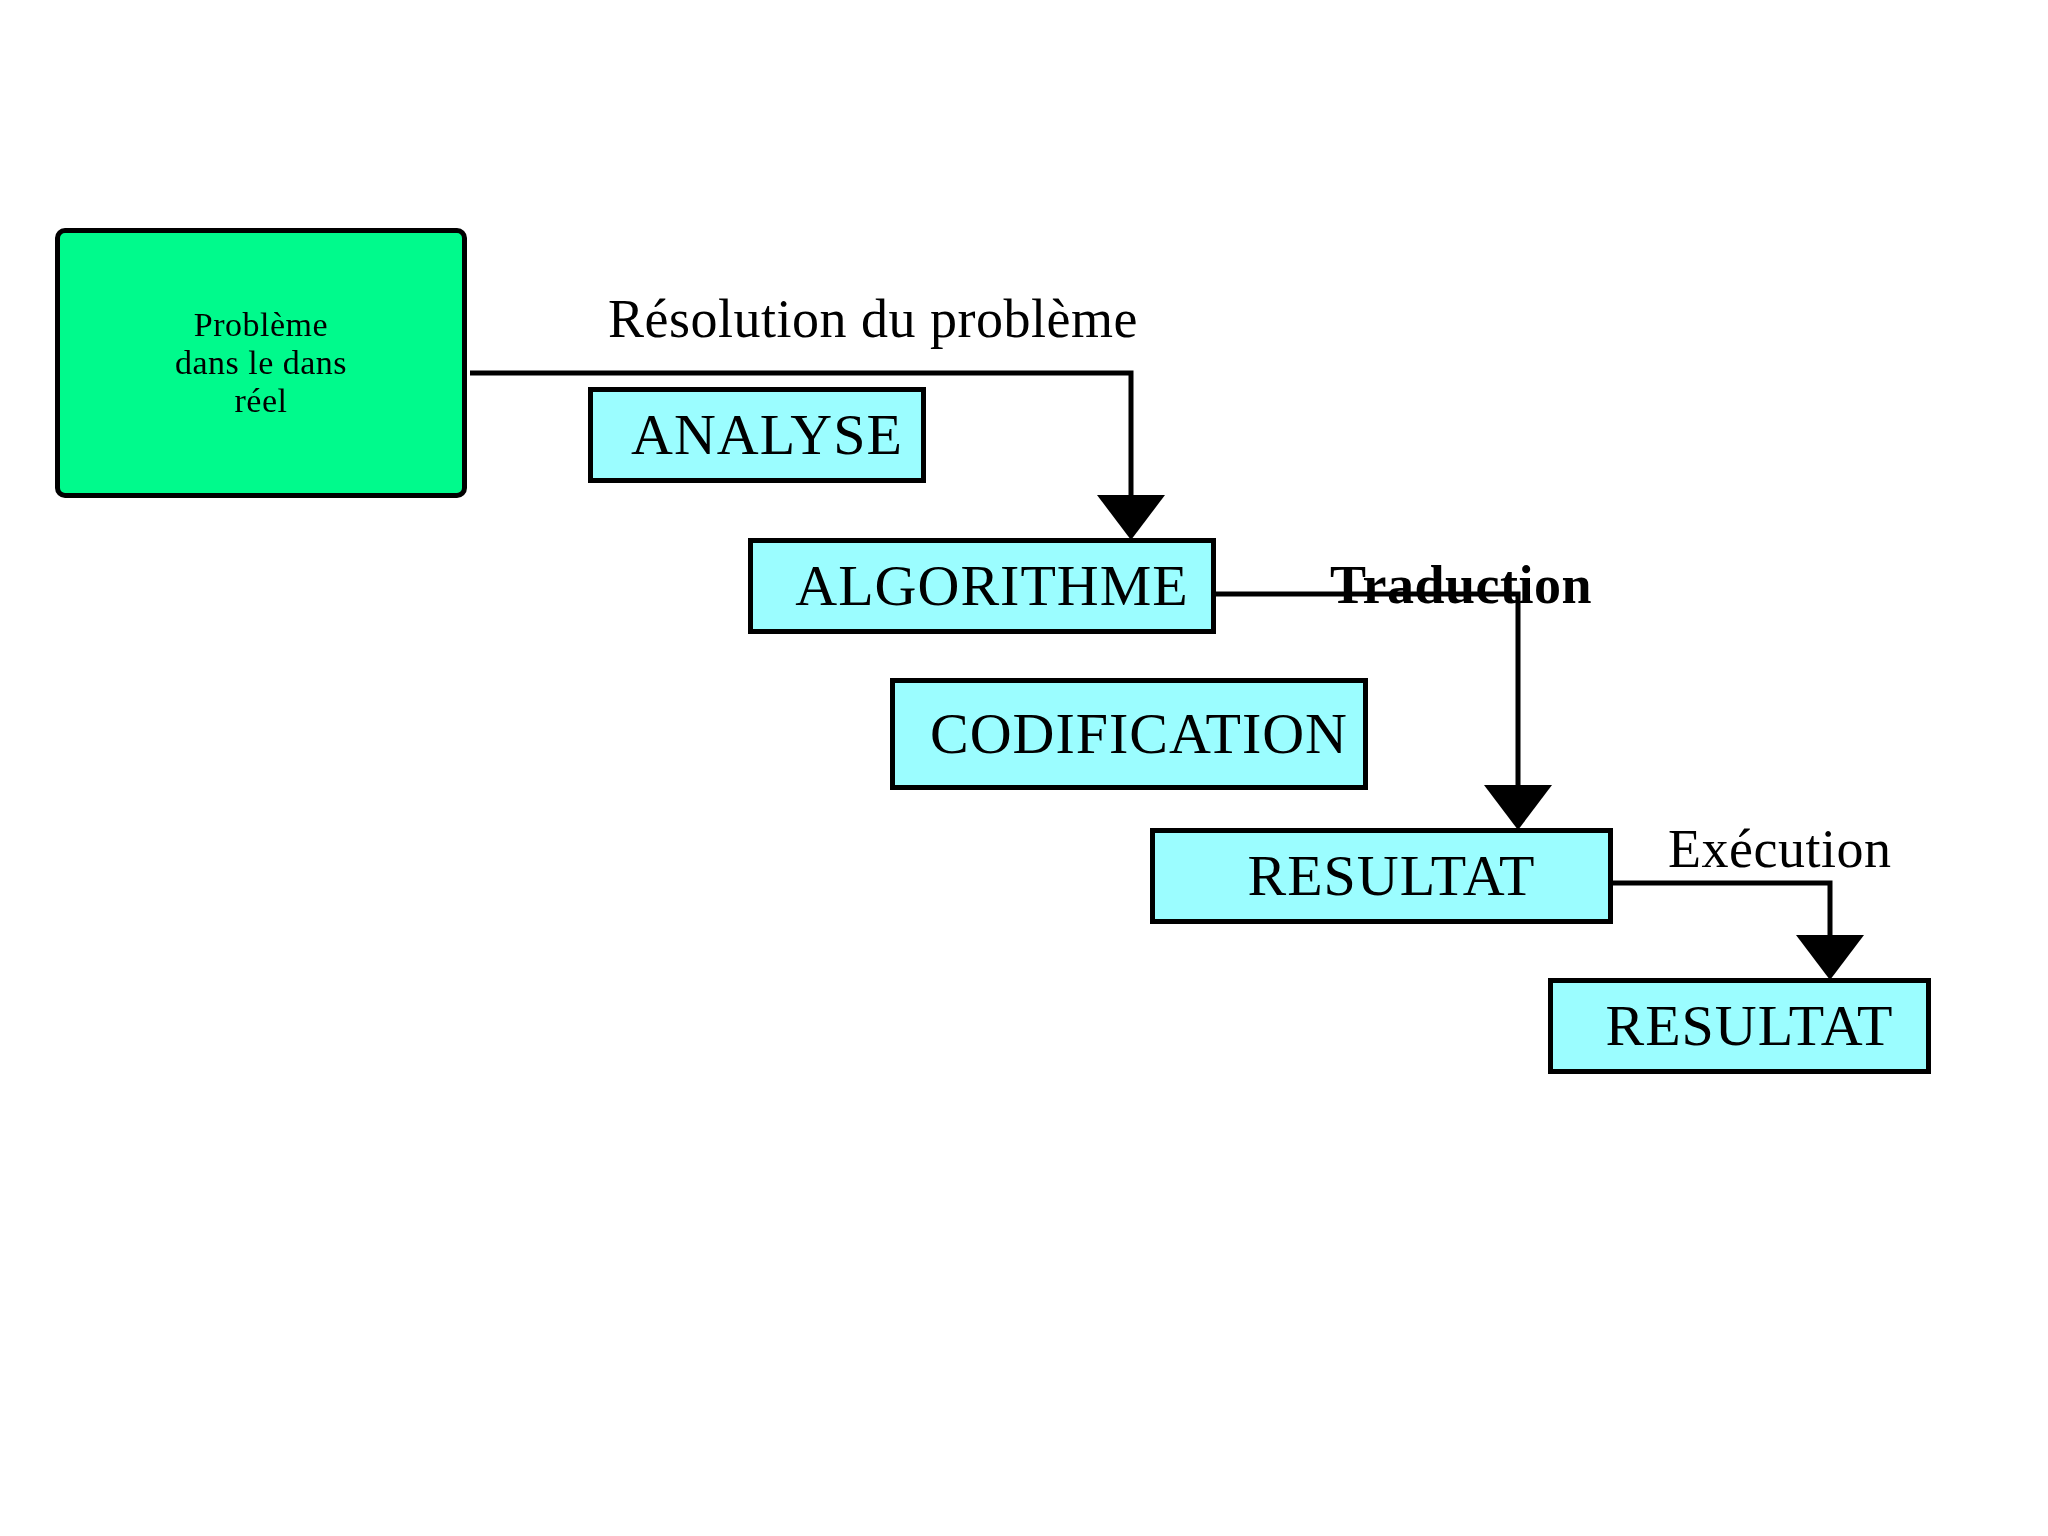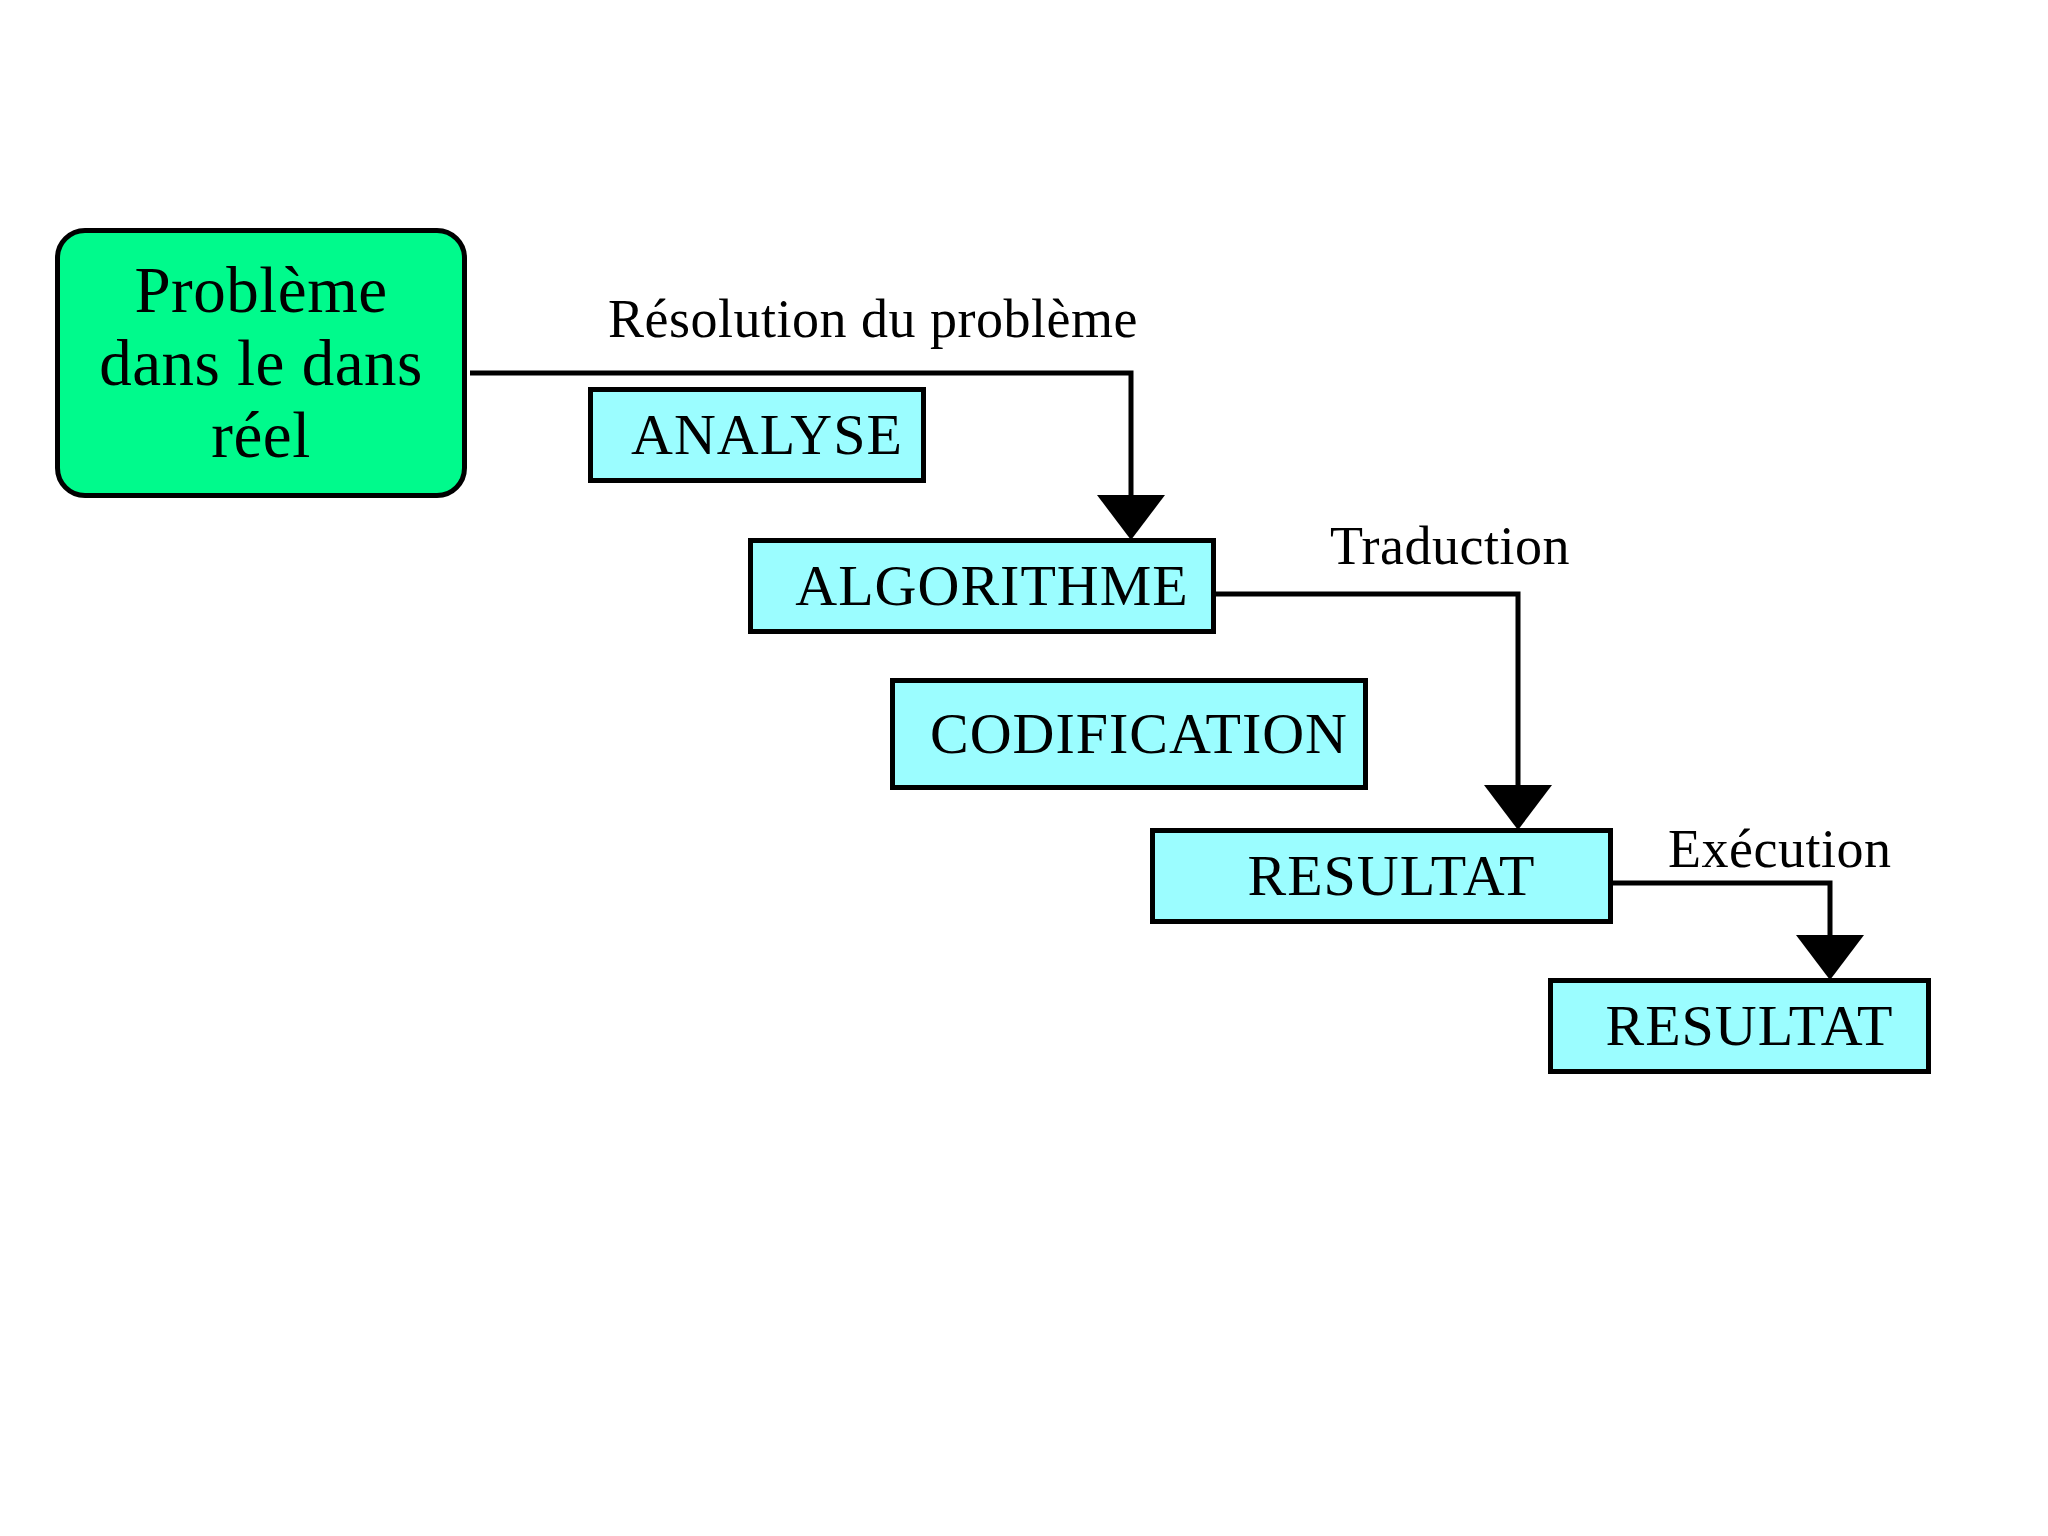--- a/index.html
+++ b/index.html
@@ -26,24 +26,24 @@
     display: flex;
     align-items: center;
     justify-content: center;
     color: #000000;
     white-space: nowrap;
     line-height: 1.12;
   }
   .node-problem {
     background: #00fa8c;
     border: 5px solid #000000;
-    border-radius: 30px;
+    border-radius: 10px;
     flex-direction: column;
     text-align: center;
-    font-size: 65px;
+    font-size: 34px;
     letter-spacing: 0.5px;
   }
   .node-problem .ln { display: block; }
   .node-step {
     background: #9bfdff;
     border: 5px solid #000000;
     border-radius: 0;
     font-size: 58px;
     letter-spacing: 1px;
     padding-left: 20px;
@@ -104,21 +104,21 @@
   <div class="edge-label" style="left:608px; top:288px;">Résolution du problème</div>
 
   <div class="node node-step" style="left:588px; top:387px; width:338px; height:96px;">
     <span>ANALYSE</span>
   </div>
 
   <div class="node node-step" style="left:748px; top:538px; width:468px; height:96px;text-align:right;">
     <span>ALGORITHME</span>
   </div>
 
-  <div class="edge-label" style="left:1330px; top:515px;">Traduction</div>
+  <div class="edge-label" style="left:1330px; top:554px;font-weight:bold;">Traduction</div>
 
   <div class="node node-step" style="left:890px; top:678px; width:478px; height:112px;">
     <span>CODIFICATION</span>
   </div>
 
   <div class="node node-step" style="left:1150px; top:828px; width:463px; height:96px;">
     <span>RESULTAT</span>
   </div>
 
   <div class="edge-label" style="left:1668px; top:818px;">Exécution</div>

